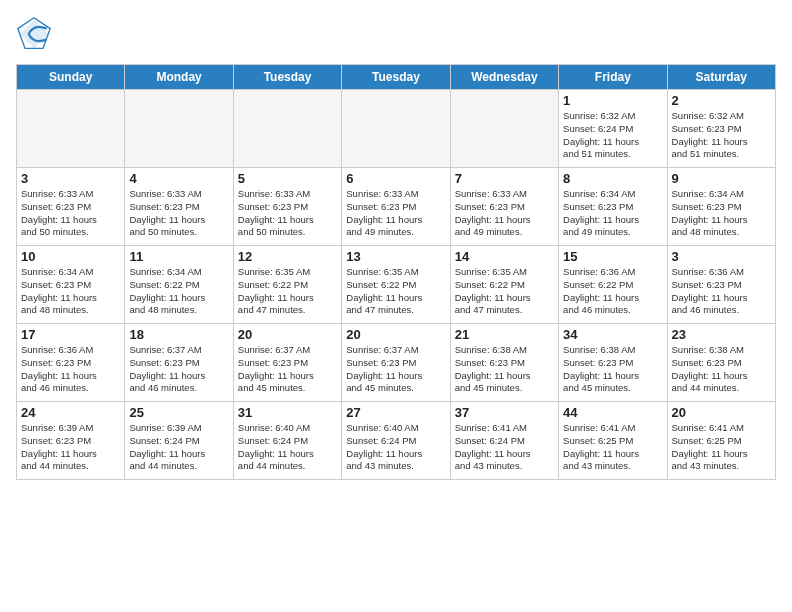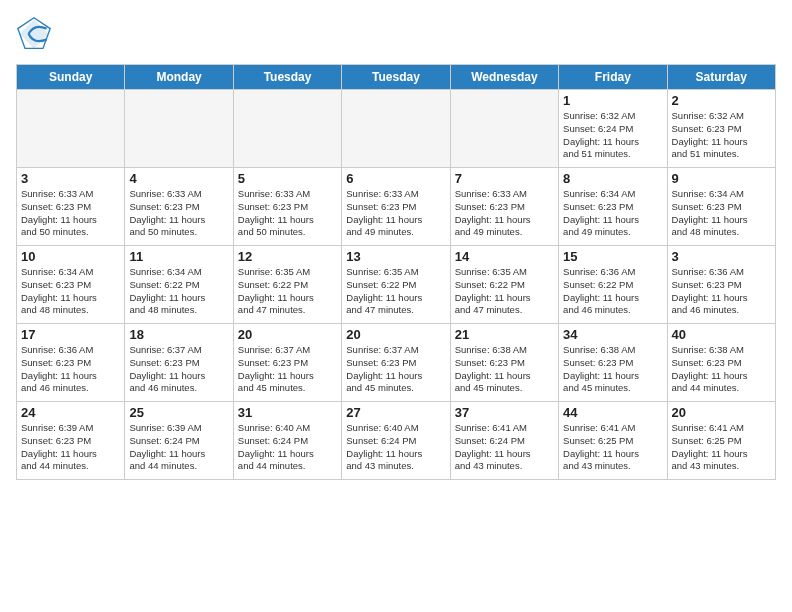--- a/index.html
+++ b/index.html
@@ -288,21 +288,21 @@
 and 45 minutes.</div>
         </td>
         <td>
           <div class="day-number">34</div>
           <div class="day-info" style="white-space: pre-line;">Sunrise: 6:38 AM
 Sunset: 6:23 PM
 Daylight: 11 hours
 and 45 minutes.</div>
         </td>
         <td>
-          <div class="day-number">40</div>
+          <div class="day-number">23</div>
           <div class="day-info" style="white-space: pre-line;">Sunrise: 6:38 AM
 Sunset: 6:23 PM
 Daylight: 11 hours
 and 44 minutes.</div>
         </td>
       </tr>
       <tr>
         <td>
           <div class="day-number">24</div>
           <div class="day-info" style="white-space: pre-line;">Sunrise: 6:39 AM

